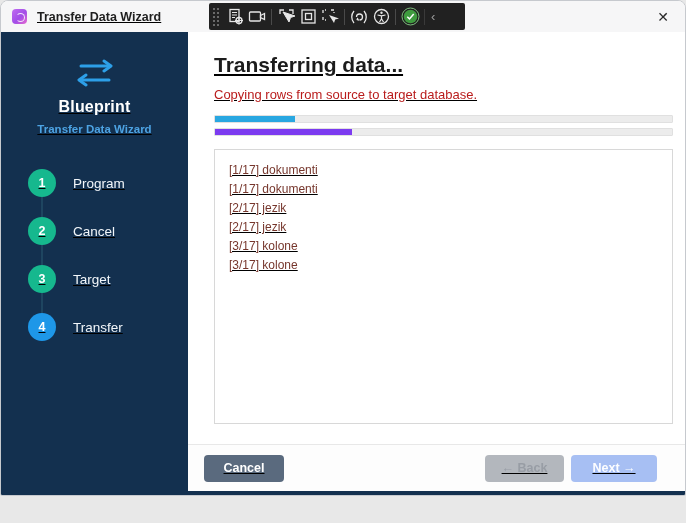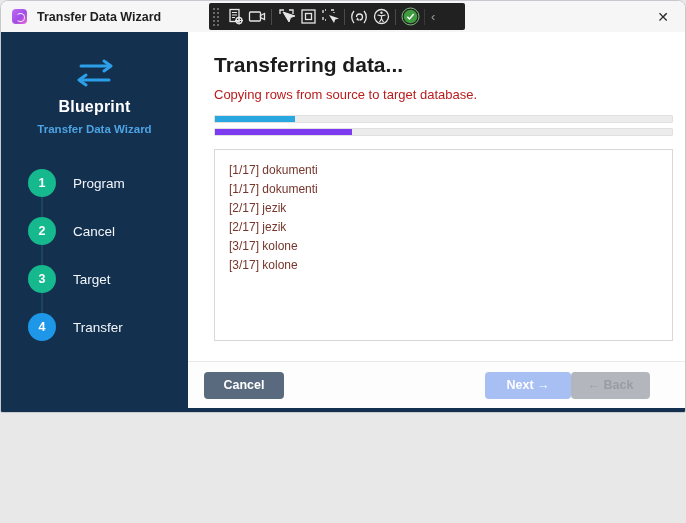--- a/index.html
+++ b/index.html
@@ -1,21 +1,21 @@
 <!DOCTYPE html>
 <html><head>
 <meta charset="utf-8">
 <style>
   * { margin: 0; padding: 0; box-sizing: border-box; }
   html, body { background: #e8e8e8; font-family: "Liberation Sans", sans-serif; }
   .window {
-    width: 686px; height: 413px; margin: 0 auto;
+    width: 686px; height: 496px; margin: 0 auto;
     background: #ffffff; border: 1px solid #c6c9ce;
     border-radius: 8px 8px 2px 2px; overflow: hidden;
-    display: flex; flex-direction: column; position: relative;
+    display: flex; flex-direction: column; position: relative; text-decoration: underline;
   }
   
   .titlebar {
     height: 31px; flex: 0 0 31px; background: #f6f6f7;
     display: flex; align-items: center; position: relative;
   }
   .app-icon {
     width: 15px; height: 15px; margin-left: 11px; border-radius: 4px;
     background: linear-gradient(135deg, #c06cf0 0%, #a24de8 55%, #e86ad0 100%);
     position: relative; flex: 0 0 15px;
@@ -232,20 +232,20 @@
             <div class="log-line">[2/17] jezik</div>
             <div class="log-line">[2/17] jezik</div>
             <div class="log-line">[3/17] kolone</div>
             <div class="log-line">[3/17] kolone</div>
           </div>
       </div>
 
       <div class="footer">
         <button class="btn btn-cancel">Cancel</button>
         <div class="footer-spacer"></div>
+        <button class="btn btn-back" disabled="">← Back</button>
         <button class="btn btn-next" disabled="">Next →</button>
-        <button class="btn btn-back" disabled="">← Back</button>
       </div>
     </div>
   </div>
 
   <div class="bottom-strip"></div>
 </div>
 
 </body></html>

